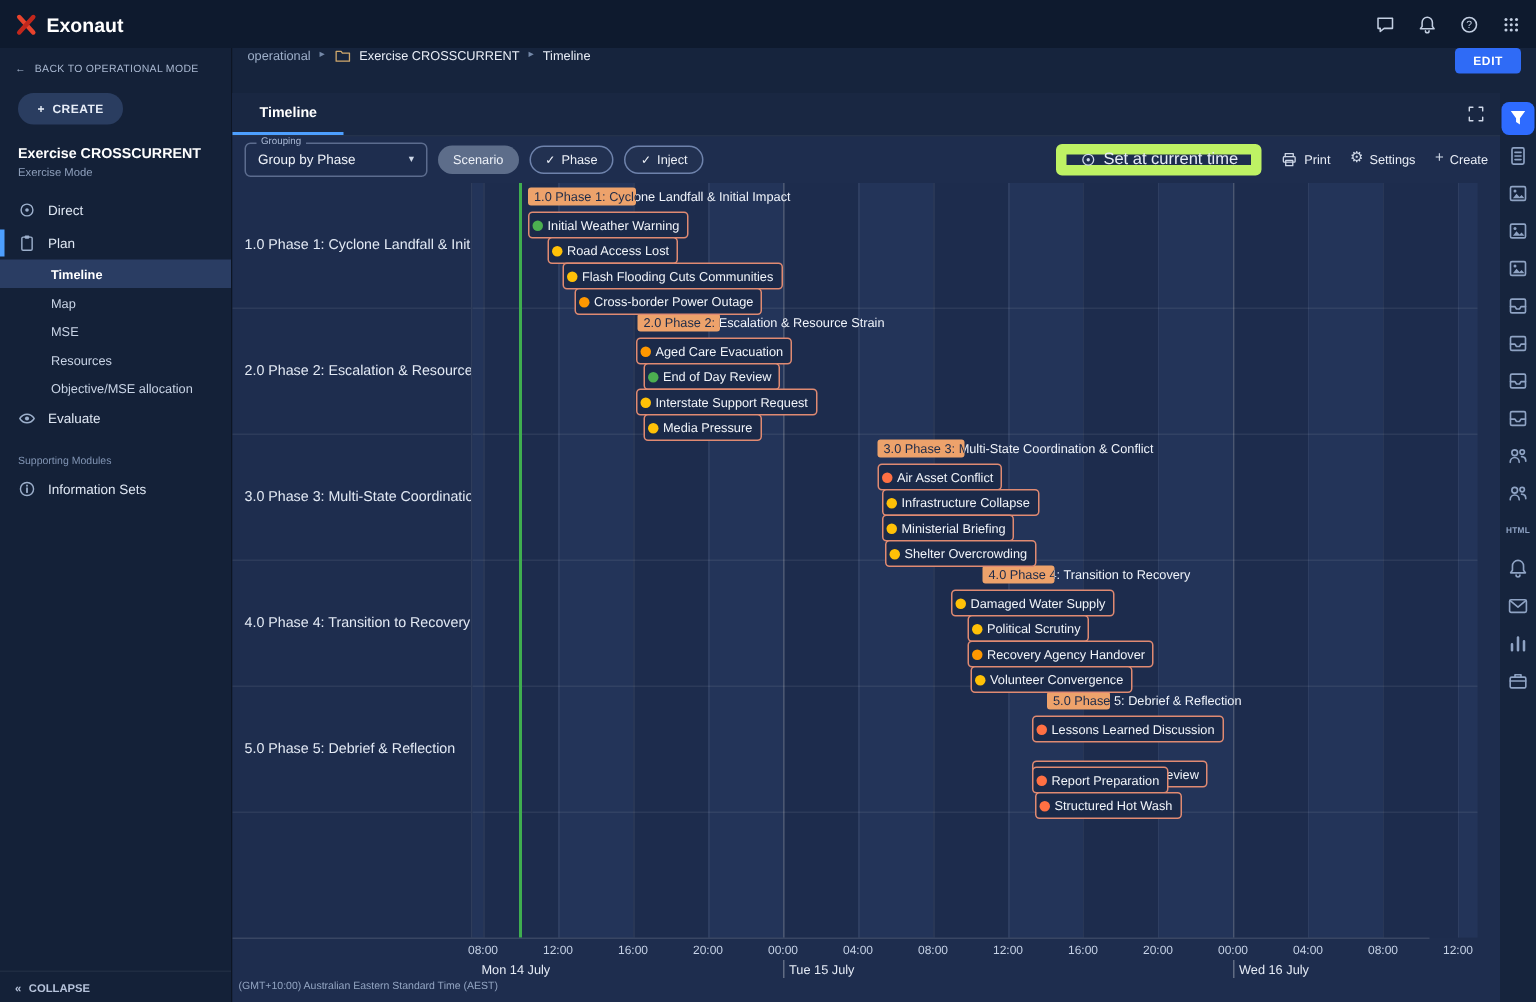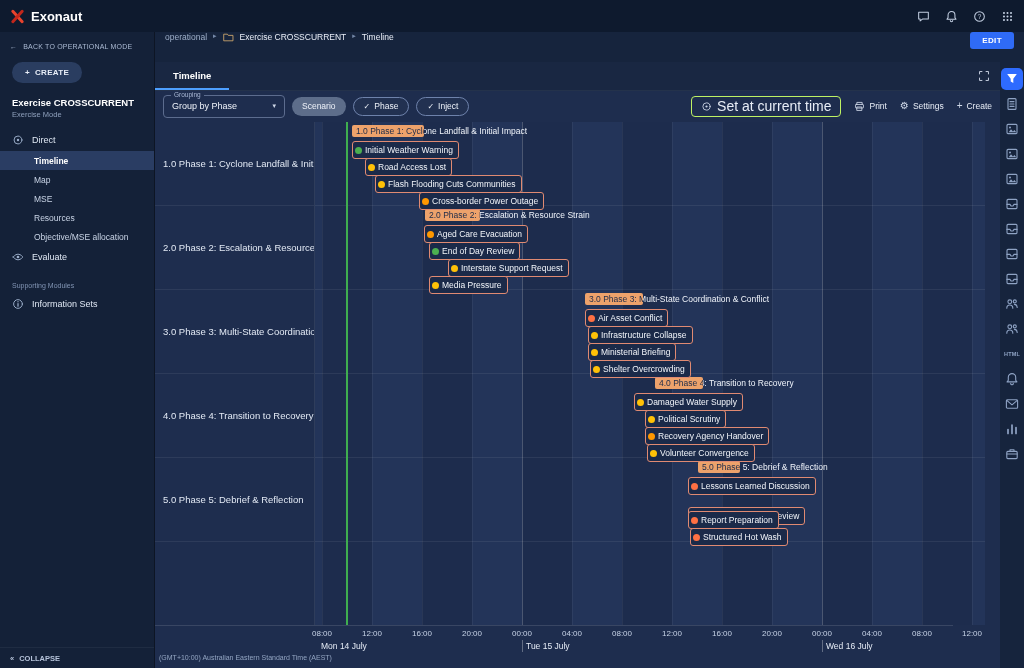--- a/index.html
+++ b/index.html
@@ -73,22 +73,22 @@
             display:flex;align-items:center;padding:0 8px;box-sizing:border-box;cursor:pointer}
   .glabel{position:absolute;top:-5px;left:7px;font-size:6.5px;color:#a9b8d4;background:#1e2d4e;padding:0 3px}
   .gvalue{font-size:9px;color:#eef2f9;white-space:nowrap}
   .gcaret{margin-left:auto;font-size:7px;color:#cfd8e8}
   .chipbtn{display:inline-flex;align-items:center;gap:4px;height:19px;padding:0 10px;
            border-radius:10px;font-size:8.5px;color:#eef2f9;cursor:pointer;box-sizing:border-box}
   .chip-solid{background:#5d6d8a}
   .chip-outline{border:1px solid #6e82ab;background:rgba(255,255,255,.02)}
   .chk{font-size:8px}
   .tb-right{margin-left:auto;display:flex;align-items:center;gap:13px}
-  .set-time{display:flex;align-items:center;gap:5px;height:21px;padding:0 9px;border:1px solid #bef264;
-            border-radius:4px;font-size:14px;cursor:pointer;box-sizing:border-box;color:#e8edf6}
+  .set-time{display:flex;align-items:center;gap:5px;height:21px;padding:0 9px;border:7px solid #bef264;
+            border-radius:4px;font-size:11px;cursor:pointer;box-sizing:border-box;color:#e8edf6}
   .set-time svg,.tb-btn svg{width:11px;height:11px;color:#cfd8e8}
   .tb-btn{display:flex;align-items:center;gap:4px;font-size:8.5px;cursor:pointer;color:#e8edf6}
   .gear-glyph,.plus-glyph{font-size:10px;color:#cfd8e8;line-height:1}
 
   
   .chart{position:absolute;left:0;top:60px;width:845px;height:503px}
   .labels{position:absolute;left:0;top:0;width:160px;height:100%;
           border-right:1px solid rgba(255,255,255,.08);box-sizing:border-box}
   .phase-label{height:84px;display:flex;align-items:center;padding:0 6px 0 8px;font-size:9.5px;
                color:#e2e9f4;border-bottom:1px solid rgba(255,255,255,.07);box-sizing:border-box;
@@ -191,20 +191,30 @@
     <nav class="sidenav">
       <div class="side-row">
         <span>
             <svg viewBox="0 0 14 14" width="14" height="14" fill="none" stroke="currentColor" stroke-width="1.1" stroke-linecap="round" stroke-linejoin="round">
               <circle cx="7" cy="7" r="4.6"></circle>
               <circle cx="7" cy="7" r="1.4" fill="currentColor" stroke="none"></circle>
             </svg>
           </span>
         <span>Direct</span>
       </div>
+      <div class="side-row">
+        <span class="accent"></span>
+        <span>
+            <svg viewBox="0 0 14 14" width="14" height="14" fill="none" stroke="currentColor" stroke-width="1.1" stroke-linecap="round" stroke-linejoin="round">
+              <rect x="3" y="2.4" width="8" height="10.2" rx="1"></rect>
+              <rect x="5.2" y="1.2" width="3.6" height="2.4" rx=".6" fill="currentColor" stroke="none"></rect>
+            </svg>
+          </span>
+        <span>Plan</span>
+      </div>
       <div class="sub active">Timeline</div>
       <div class="sub">Map</div>
       <div class="sub">MSE</div>
       <div class="sub">Resources</div>
       <div class="sub">Objective/MSE allocation</div>
       <div class="side-row">
         <span>
             <svg viewBox="0 0 14 14" width="14" height="14" fill="none" stroke="currentColor" stroke-width="1.1" stroke-linecap="round" stroke-linejoin="round">
               <path d="M1.4 7S3.5 3.7 7 3.7 12.6 7 12.6 7 10.5 10.3 7 10.3 1.4 7 1.4 7z"></path>
               <circle cx="7" cy="7" r="1.6" fill="currentColor" stroke="none"></circle>
@@ -321,39 +331,39 @@
                 <span>Initial Weather Warning</span>
               </div>
               <div class="chip" style="left: 50px; top: 36px; border-color: rgb(224, 138, 114);">
                 <span class="dot" style="background: rgb(255, 193, 7);"></span>
                 <span>Road Access Lost</span>
               </div>
               <div class="chip" style="left: 60px; top: 53px; border-color: rgb(224, 138, 114);">
                 <span class="dot" style="background: rgb(255, 193, 7);"></span>
                 <span>Flash Flooding Cuts Communities</span>
               </div>
-              <div class="chip" style="left: 68px; top: 70px; border-color: rgb(224, 138, 114); margin-left: 36px;">
+              <div class="chip" style="left: 68px; top: 70px; border-color: rgb(224, 138, 114);">
                 <span class="dot" style="background: rgb(255, 152, 0);"></span>
                 <span>Cross-border Power Outage</span>
               </div>
             </div>
             <div class="grow">
               <div class="pbar" style="left: 110px; width: 55px; background: rgb(237, 162, 107);">
                 <span class="pbar-in">2.0 Phase 2: Escalation &amp; Resource Strain</span>
               </div>
               <span class="pbar-out" style="left: 114px; clip-path: inset(0px 0px 0px 51px);">2.0 Phase 2: Escalation &amp; Resource Strain</span>
               <div class="chip" style="left: 109px; top: 19px; border-color: rgb(224, 138, 114);">
                 <span class="dot" style="background: rgb(255, 152, 0);"></span>
                 <span>Aged Care Evacuation</span>
               </div>
               <div class="chip" style="left: 114px; top: 36px; border-color: rgb(224, 138, 114);">
                 <span class="dot" style="background: rgb(76, 175, 80);"></span>
                 <span>End of Day Review</span>
               </div>
-              <div class="chip" style="left: 109px; top: 53px; border-color: rgb(224, 138, 114); margin-left: 24px;">
+              <div class="chip" style="left: 109px; top: 53px; border-color: rgb(224, 138, 114);">
                 <span class="dot" style="background: rgb(255, 193, 7);"></span>
                 <span>Interstate Support Request</span>
               </div>
               <div class="chip" style="left: 114px; top: 70px; border-color: rgb(224, 138, 114);">
                 <span class="dot" style="background: rgb(255, 193, 7);"></span>
                 <span>Media Pressure</span>
               </div>
             </div>
             <div class="grow">
               <div class="pbar" style="left: 270px; width: 58px; background: rgb(237, 162, 107);">

